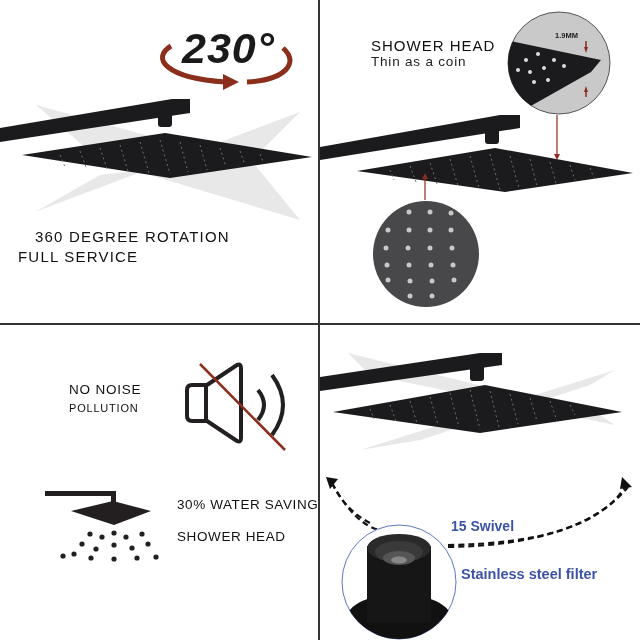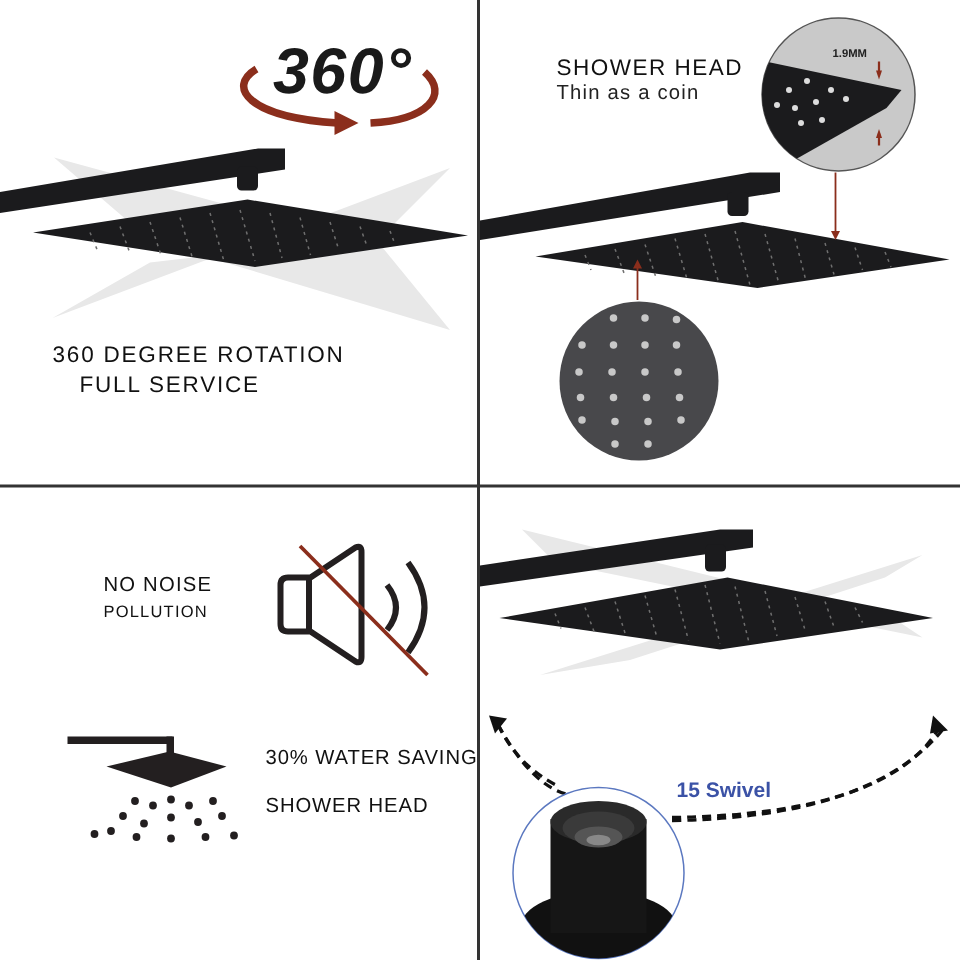--- a/index.html
+++ b/index.html
@@ -14,21 +14,21 @@
   svg{position:absolute;overflow:visible;}
 </style>
 </head>
 <body>
 
 <div class="vline"></div>
 <div class="hline"></div>
 
 <div class="abs" style="left:0;top:0;width:318px;height:323px;">
 
-  <div class="abs" style="left:182px;top:24px;font-size:43px;font-weight:bold;font-style:italic;color:#1a1a1a;letter-spacing:1px;">360°</div>
+  <div class="abs" style="left:182px;top:24px;font-size:43px;font-weight:bold;font-style:italic;color:#1a1a1a;letter-spacing:1px;">230°</div>
   <svg style="left:155px;top:38px;" width="150" height="60" viewBox="0 0 150 60">
     <path d="M16 8 C-4 20, 10 40, 70 44" fill="none" stroke="#8b2e1c" stroke-width="5"></path>
     <polygon points="68,36 84,44 68,52" fill="#8b2e1c"></polygon>
     <path d="M92 44 C130 42, 145 25, 128 10" fill="none" stroke="#8b2e1c" stroke-width="5"></path>
   </svg>
 
   <svg style="left:0;top:95px;" width="318" height="130" viewBox="0 0 318 130">
 
     <polygon points="36,10 255,70 300,125 100,65" fill="#e8e8e8"></polygon>
     <polygon points="35,117 300,17 255,62 100,80" fill="#e8e8e8"></polygon>
@@ -45,21 +45,21 @@
       <line x1="140" y1="47" x2="149" y2="78"></line>
         <line x1="160" y1="45" x2="170" y2="79"></line>
       <line x1="180" y1="47" x2="188" y2="77"></line>
         <line x1="200" y1="50" x2="207" y2="75"></line>
       <line x1="220" y1="53" x2="226" y2="72"></line>
         <line x1="240" y1="56" x2="245" y2="70"></line>
       <line x1="260" y1="59" x2="263" y2="67"></line>
     </g>
   </svg>
   <div class="abs cap t-big" style="left:35px;top:227px;letter-spacing:1.2px;">360 DEGREE ROTATION</div>
-  <div class="abs cap t-big" style="left:53px;top:247px;letter-spacing:1.2px;text-align:center;">FULL SERVICE</div>
+  <div class="abs cap t-big" style="left:18px;top:247px;letter-spacing:1.2px;text-align:center;">FULL SERVICE</div>
 </div>
 
 <div class="abs" style="left:320px;top:0;width:320px;height:323px;">
   <div class="abs cap t-big" style="left:51px;top:36px;letter-spacing:1px;">SHOWER HEAD</div>
   <div class="abs t-sub" style="left:51px;top:53px;">Thin as a coin</div>
 
   <svg style="left:186px;top:10px;" width="106" height="106" viewBox="0 0 106 106">
     <defs>
         <clipPath id="c1">
           <circle cx="53" cy="53" r="51"></circle>
@@ -218,13 +218,14 @@
     <circle cx="58" cy="64" r="57" fill="#fff" stroke="#5b78c0" stroke-width="1"></circle>
     <g clip-path="url(#c2)">
       <ellipse cx="58" cy="100" rx="52" ry="24" fill="#111"></ellipse>
       <rect x="26" y="28" width="64" height="76" fill="#161616"></rect>
       <ellipse cx="58" cy="30" rx="32" ry="14" fill="#2a2a2a"></ellipse>
       <ellipse cx="58" cy="34" rx="24" ry="11" fill="#3a3a3a"></ellipse>
       <ellipse cx="58" cy="40" rx="16" ry="7" fill="#555"></ellipse>
       <ellipse cx="58" cy="42" rx="8" ry="3.5" fill="#888"></ellipse>
     </g>
   </svg>
+  <div class="abs blue" style="left:141px;top:241px;font-size:14.5px;">Stainless steel filter</div>
 </div>
 
 </body></html>

